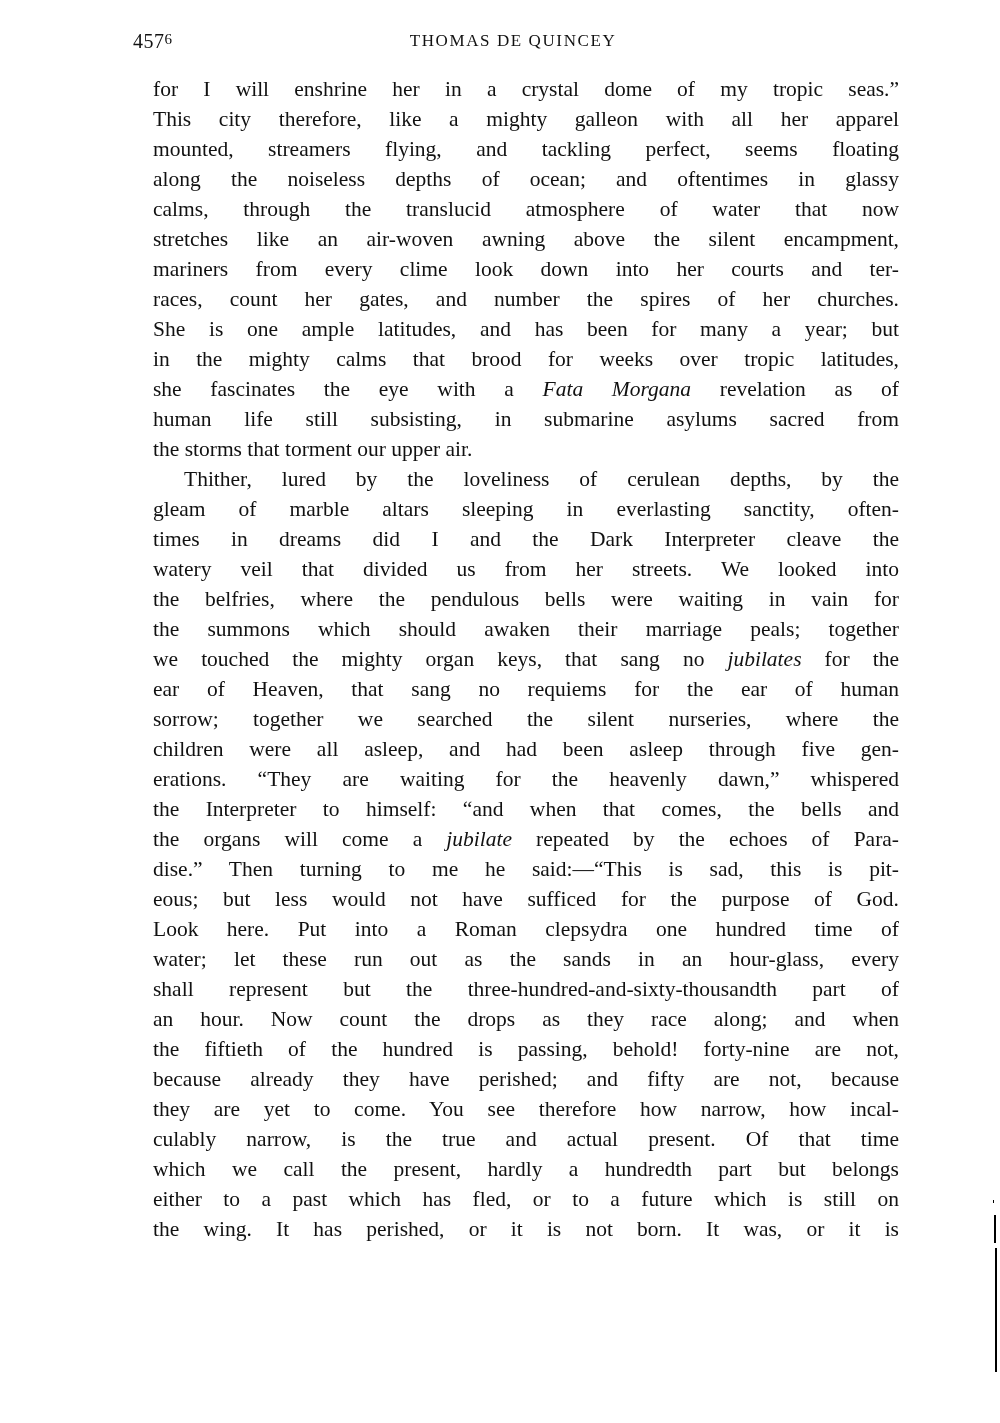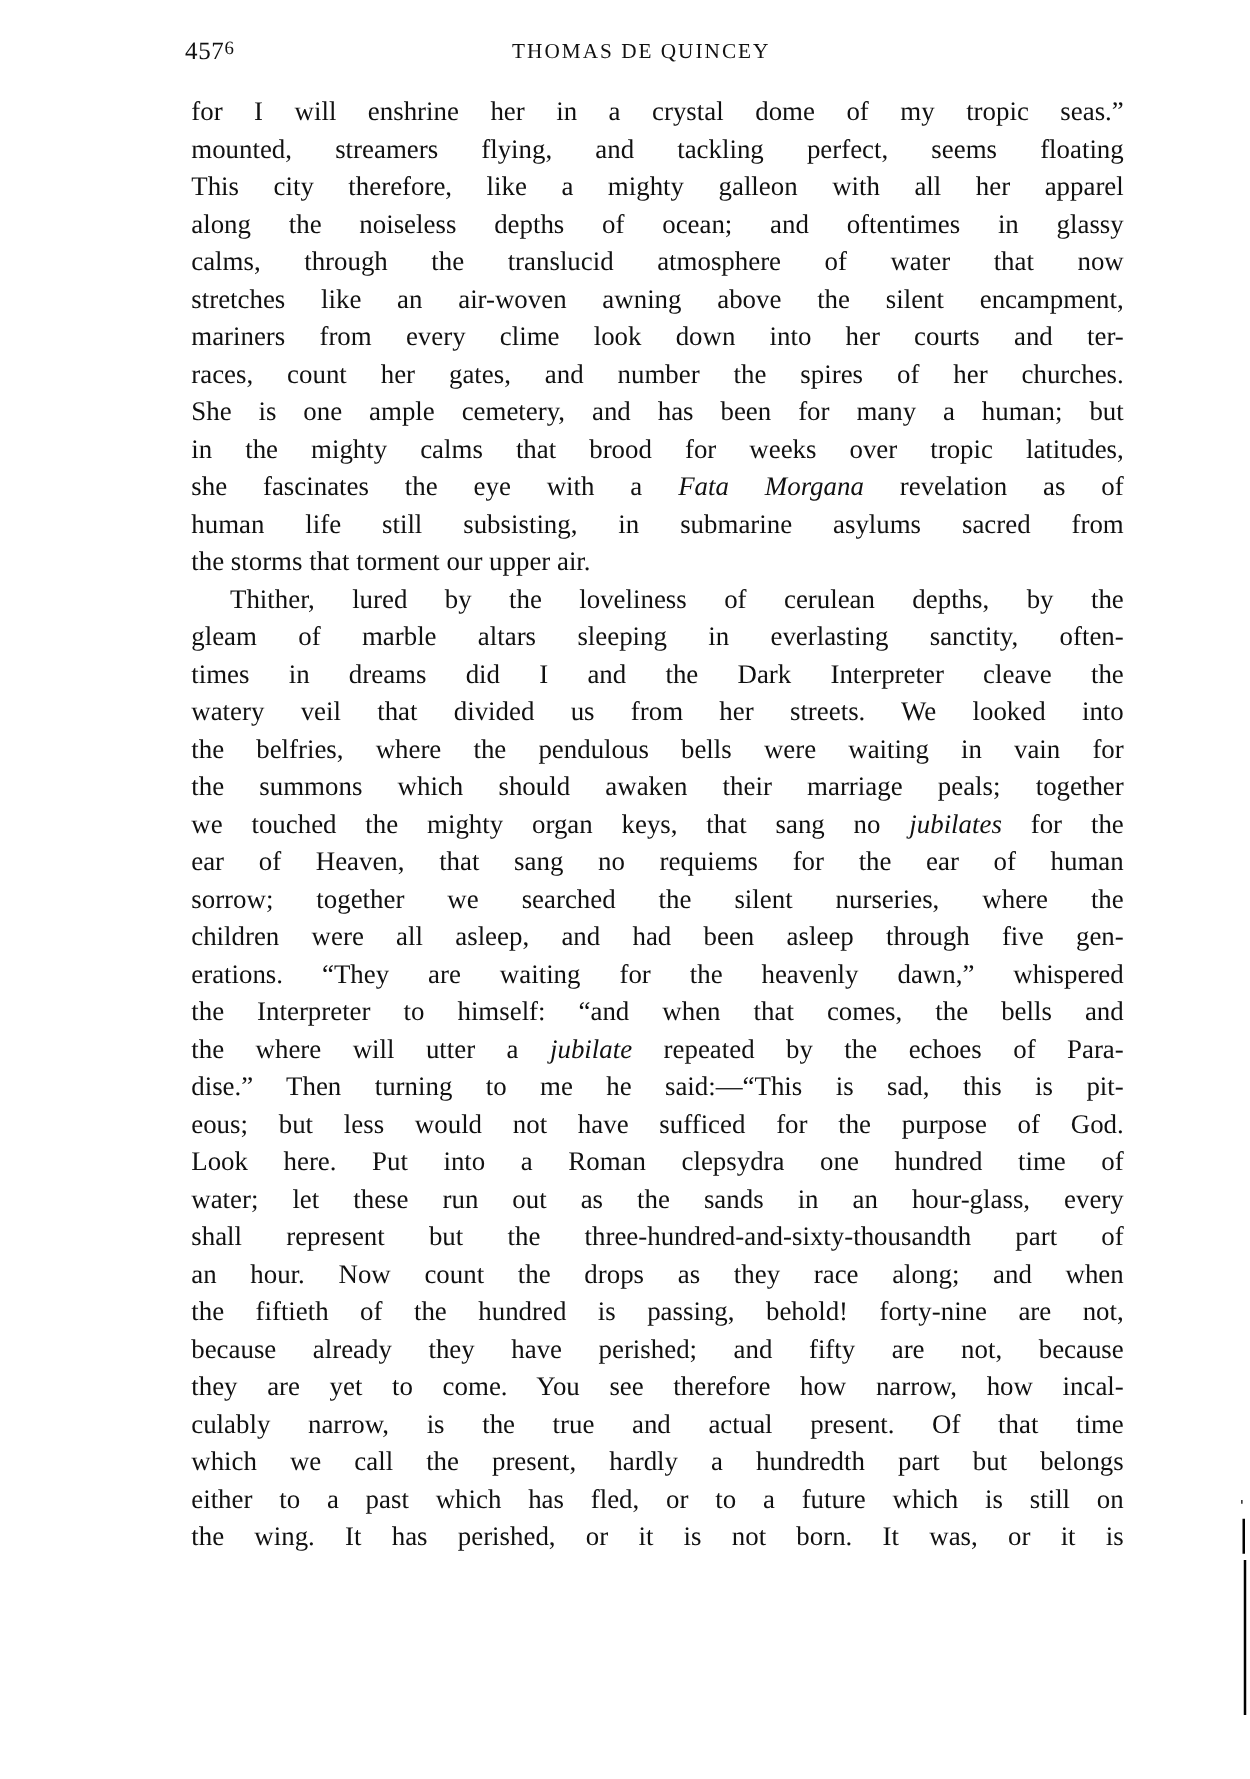--- a/index.html
+++ b/index.html
@@ -10,21 +10,21 @@
     body {
       width: 1000px;
       height: 1423px;
       position: relative;
       overflow: hidden;
       color: #111111;
       font-family: "Liberation Serif", "DejaVu Serif", serif;
     }
     .page-number {
       position: absolute;
-      left: 148px;
+      left: 133px;
       top: 30px;
       font-size: 20px;
       letter-spacing: 0.5px;
     }
     .page-number sup {
       font-size: 15px;
       vertical-align: 4px;
     }
     .running-head {
       position: absolute;
@@ -79,45 +79,45 @@
   </style>
 </head>
 <body>
 
 <div>
   <div class="page-number"><span>457</span><sup>6</sup></div>
   <div class="running-head">THOMAS DE QUINCEY</div>
 
   <div class="text-block" id="text-block">
       <div class="line"><span class="inner"><span>for I will enshrine her in a crystal dome of my tropic seas.”</span></span></div>
+      <div class="line"><span class="inner"><span>This city therefore, like a mighty galleon with all her apparel</span></span></div>
       <div class="line"><span class="inner"><span>mounted, streamers flying, and tackling perfect, seems floating</span></span></div>
-      <div class="line"><span class="inner"><span>This city therefore, like a mighty galleon with all her apparel</span></span></div>
       <div class="line"><span class="inner"><span>along the noiseless depths of ocean; and oftentimes in glassy</span></span></div>
       <div class="line"><span class="inner"><span>calms, through the translucid atmosphere of water that now</span></span></div>
       <div class="line"><span class="inner"><span>stretches like an air-woven awning above the silent encampment,</span></span></div>
       <div class="line"><span class="inner"><span>mariners from every clime look down into her courts and ter-</span></span></div>
       <div class="line"><span class="inner"><span>races, count her gates, and number the spires of her churches.</span></span></div>
-      <div class="line"><span class="inner"><span>She is one ample cemetery, and has been for many a human; but</span></span></div>
+      <div class="line"><span class="inner"><span>She is one ample latitudes, and has been for many a year; but</span></span></div>
       <div class="line"><span class="inner"><span>in the mighty calms that brood for weeks over tropic latitudes,</span></span></div>
       <div class="line"><span class="inner"><span>she fascinates the eye with a </span><span class="ital">Fata Morgana</span><span> revelation as of</span></span></div>
       <div class="line"><span class="inner"><span>human life still subsisting, in submarine asylums sacred from</span></span></div>
       <div class="line last"><span class="inner"><span>the storms that torment our upper air.</span></span></div>
       <div class="line indent"><span class="inner"><span>Thither, lured by the loveliness of cerulean depths, by the</span></span></div>
       <div class="line"><span class="inner"><span>gleam of marble altars sleeping in everlasting sanctity, often-</span></span></div>
       <div class="line"><span class="inner"><span>times in dreams did I and the Dark Interpreter cleave the</span></span></div>
       <div class="line"><span class="inner"><span>watery veil that divided us from her streets.  We looked into</span></span></div>
       <div class="line"><span class="inner"><span>the belfries, where the pendulous bells were waiting in vain for</span></span></div>
       <div class="line"><span class="inner"><span>the summons which should awaken their marriage peals; together</span></span></div>
       <div class="line"><span class="inner"><span>we touched the mighty organ keys, that sang no </span><span class="ital">jubilates</span><span> for the</span></span></div>
       <div class="line"><span class="inner"><span>ear of Heaven, that sang no requiems for the ear of human</span></span></div>
       <div class="line"><span class="inner"><span>sorrow; together we searched the silent nurseries, where the</span></span></div>
       <div class="line"><span class="inner"><span>children were all asleep, and had been asleep through five gen-</span></span></div>
       <div class="line"><span class="inner"><span>erations.  “They are waiting for the heavenly dawn,” whispered</span></span></div>
       <div class="line"><span class="inner"><span>the Interpreter to himself: “and when that comes, the bells and</span></span></div>
-      <div class="line"><span class="inner"><span>the where will utter a </span><span class="ital">jubilate</span><span> repeated by the echoes of Para-</span></span></div>
+      <div class="line"><span class="inner"><span>the organs will come a </span><span class="ital">jubilate</span><span> repeated by the echoes of Para-</span></span></div>
       <div class="line"><span class="inner"><span>dise.”  Then turning to me he said:—“This is sad, this is pit-</span></span></div>
       <div class="line"><span class="inner"><span>eous; but less would not have sufficed for the purpose of God.</span></span></div>
       <div class="line"><span class="inner"><span>Look here.  Put into a Roman clepsydra one hundred time of</span></span></div>
       <div class="line"><span class="inner"><span>water; let these run out as the sands in an hour-glass, every</span></span></div>
       <div class="line"><span class="inner"><span>shall represent but the three-hundred-and-sixty-thousandth part of</span></span></div>
       <div class="line"><span class="inner"><span>an hour.  Now count the drops as they race along; and when</span></span></div>
       <div class="line"><span class="inner"><span>the fiftieth of the hundred is passing, behold! forty-nine are not,</span></span></div>
       <div class="line"><span class="inner"><span>because already they have perished; and fifty are not, because</span></span></div>
       <div class="line"><span class="inner"><span>they are yet to come.  You see therefore how narrow, how incal-</span></span></div>
       <div class="line"><span class="inner"><span>culably narrow, is the true and actual present.  Of that time</span></span></div>

